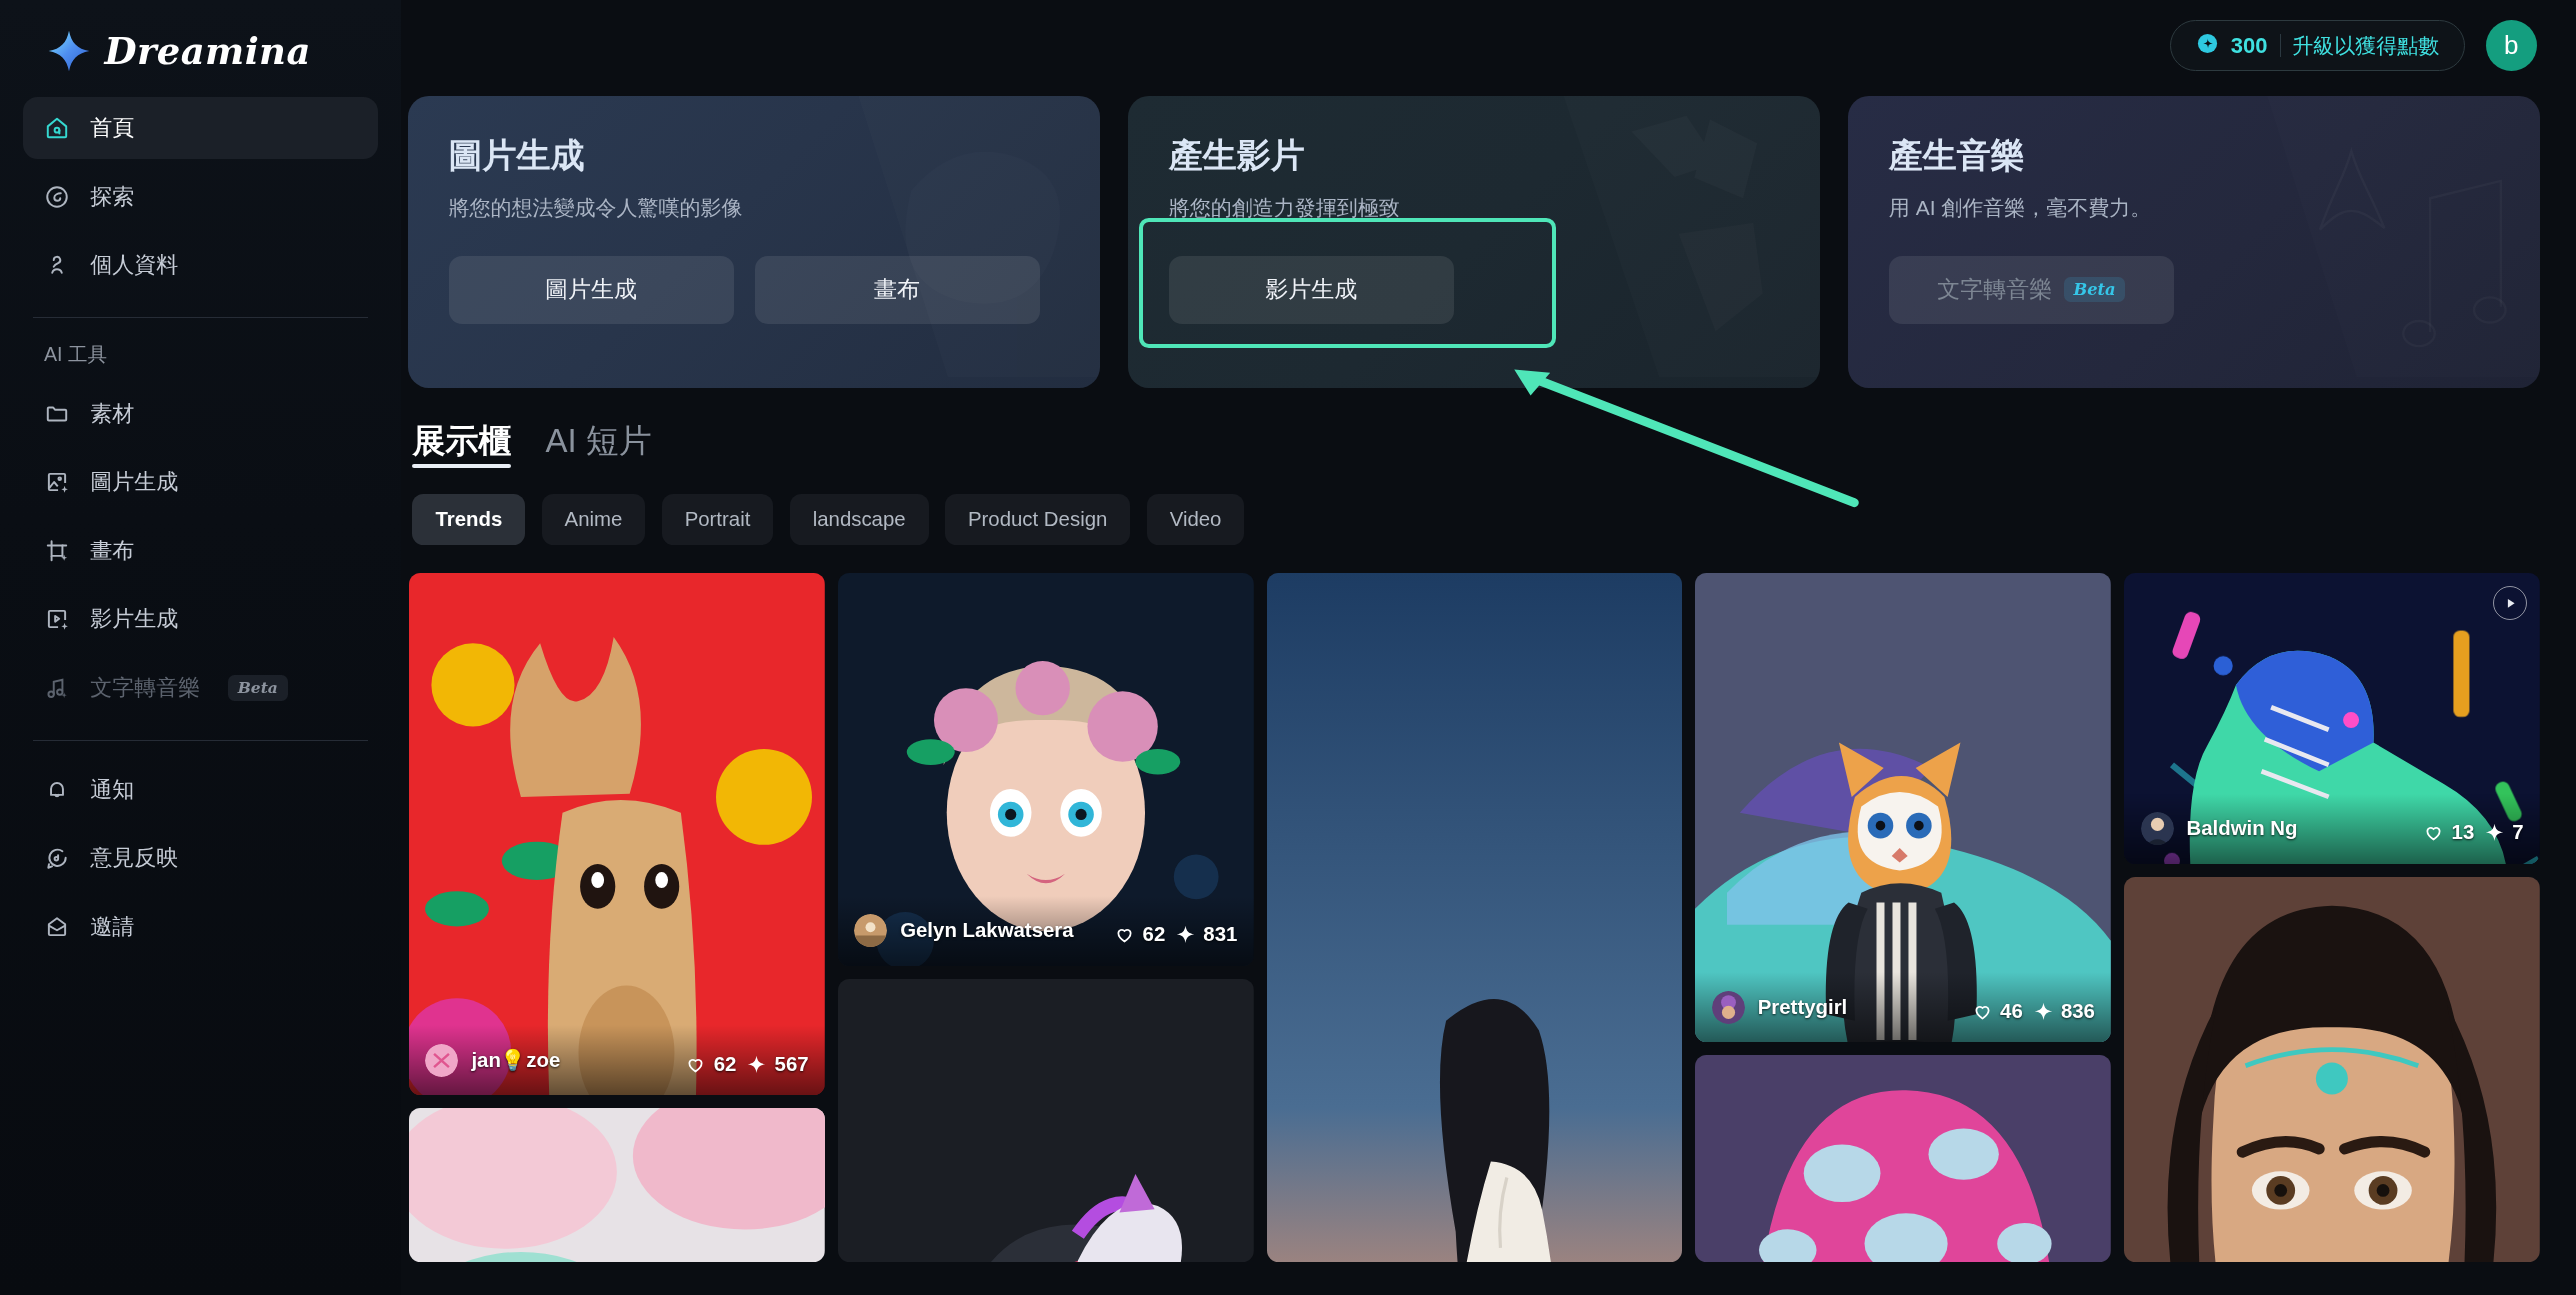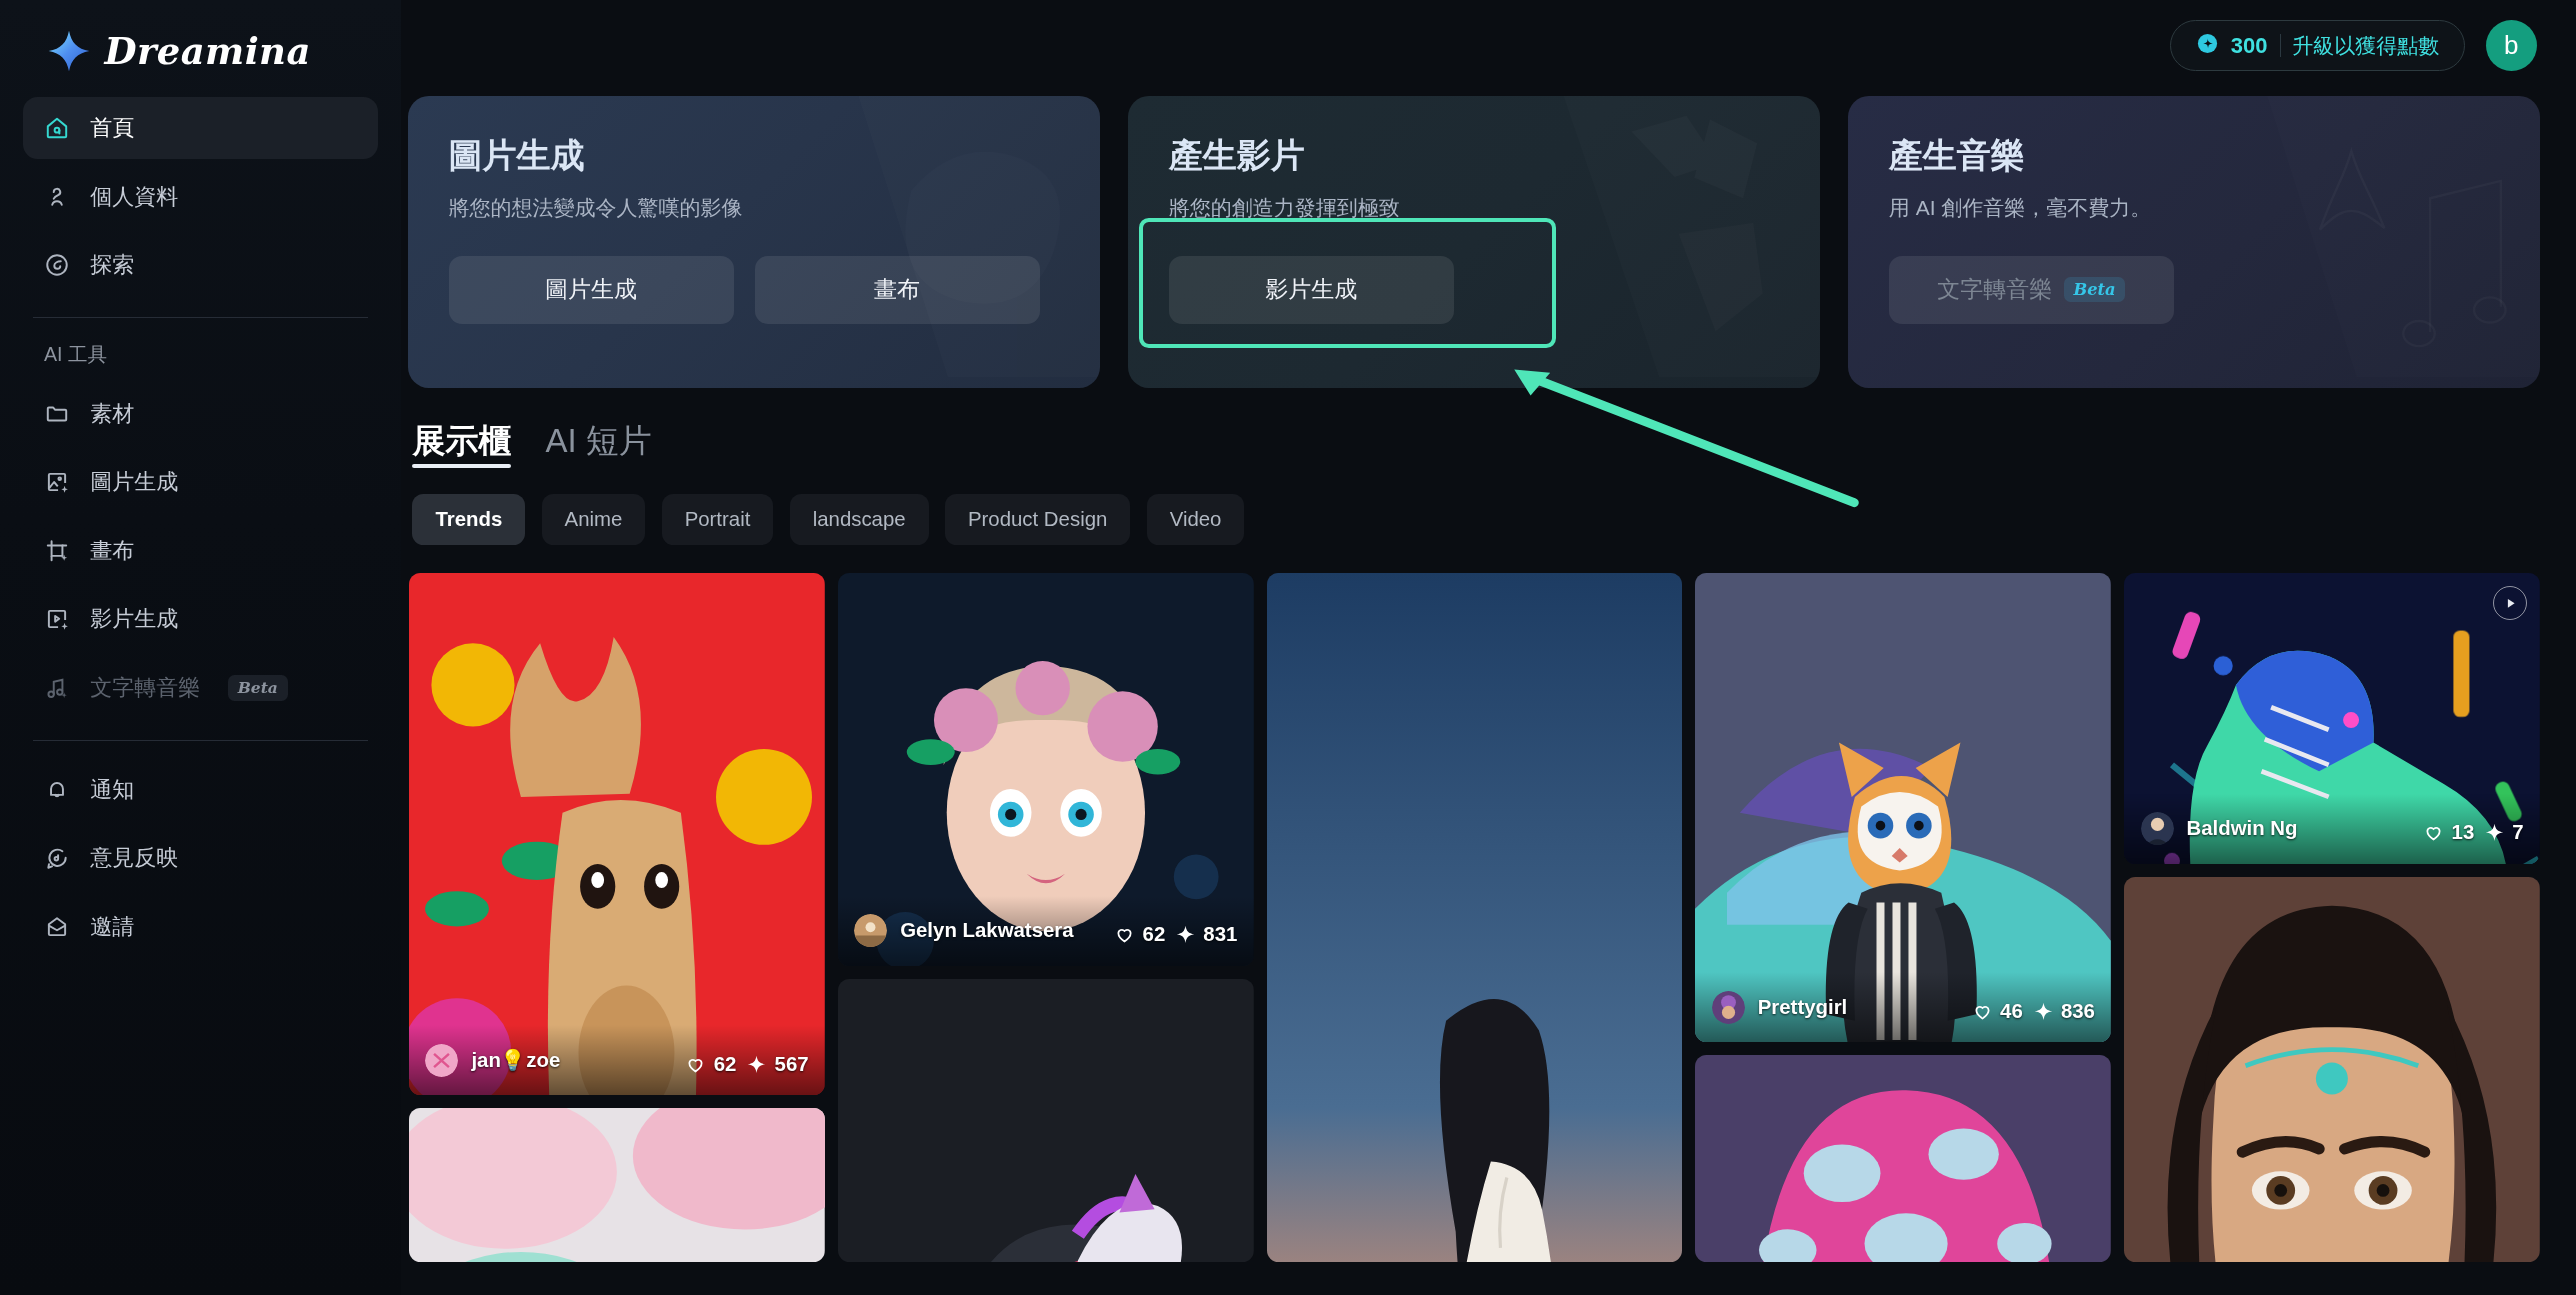--- a/index.html
+++ b/index.html
@@ -168,35 +168,35 @@
             <circle cx="12" cy="14" r="2.2"></circle>
               <path d="M14.2 14v3"></path>
           </svg>
         </span>
         <span>首頁</span>
       </div>
 
       <div class="nav-item">
         <span class="nav-ico">
           <svg viewBox="0 0 24 24" width="26" height="26" fill="none" stroke="#aeb5c0" stroke-width="1.8" stroke-linecap="round">
+            <circle cx="12" cy="12" r="9"></circle>
+            <path d="M15.5 8.5c-3 0-6 1.6-6 4.3 0 1.6 1.3 2.7 2.8 2.7 1.6 0 2.7-1 2.7-2.3"></path>
+          </svg>
+        </span>
+        <span>探索</span>
+      </div>
+
+      <div class="nav-item">
+        <span class="nav-ico">
+          <svg viewBox="0 0 24 24" width="26" height="26" fill="none" stroke="#aeb5c0" stroke-width="1.8" stroke-linecap="round">
             <path d="M9 7.5a3 3 0 1 1 4.4 2.6c-2 1-3.4 1.6-4.4 3.4"></path>
             <path d="M7.6 19.2c.6-1.9 2.4-3.2 4.4-3.2s3.8 1.3 4.4 3.2"></path>
           </svg>
         </span>
         <span>個人資料</span>
-      </div>
-
-      <div class="nav-item">
-        <span class="nav-ico">
-          <svg viewBox="0 0 24 24" width="26" height="26" fill="none" stroke="#aeb5c0" stroke-width="1.8" stroke-linecap="round">
-            <circle cx="12" cy="12" r="9"></circle>
-            <path d="M15.5 8.5c-3 0-6 1.6-6 4.3 0 1.6 1.3 2.7 2.8 2.7 1.6 0 2.7-1 2.7-2.3"></path>
-          </svg>
-        </span>
-        <span>探索</span>
       </div>
 
       <div class="nav-sep"></div>
 
       <div class="nav-group-label">AI 工具</div>
 
       <div class="nav-item">
         <span class="nav-ico">
           <svg viewBox="0 0 24 24" width="26" height="26" fill="none" stroke="#aeb5c0" stroke-width="1.8" stroke-linejoin="round">
             <path d="M3.5 9.5V7a1 1 0 0 1 1-1h4l1.6 2h9.4a1 1 0 0 1 1 1v8a1 1 0 0 1-1 1h-15a1 1 0 0 1-1-1z"></path>

